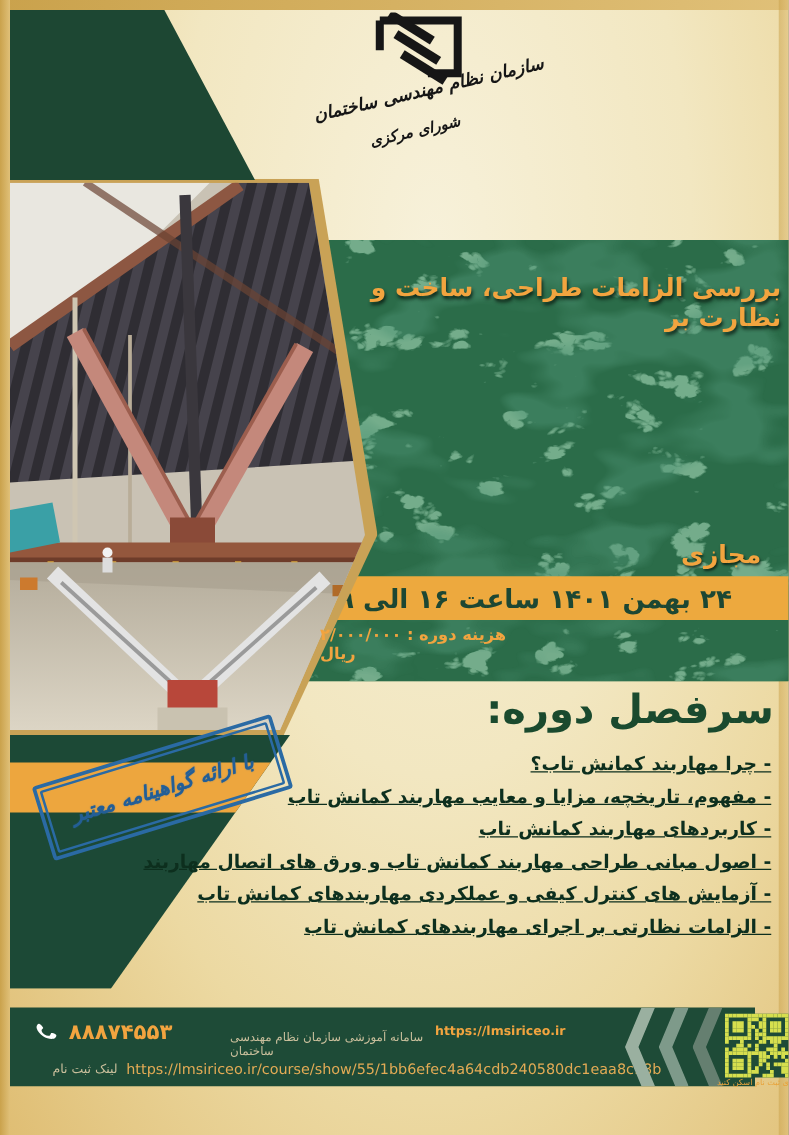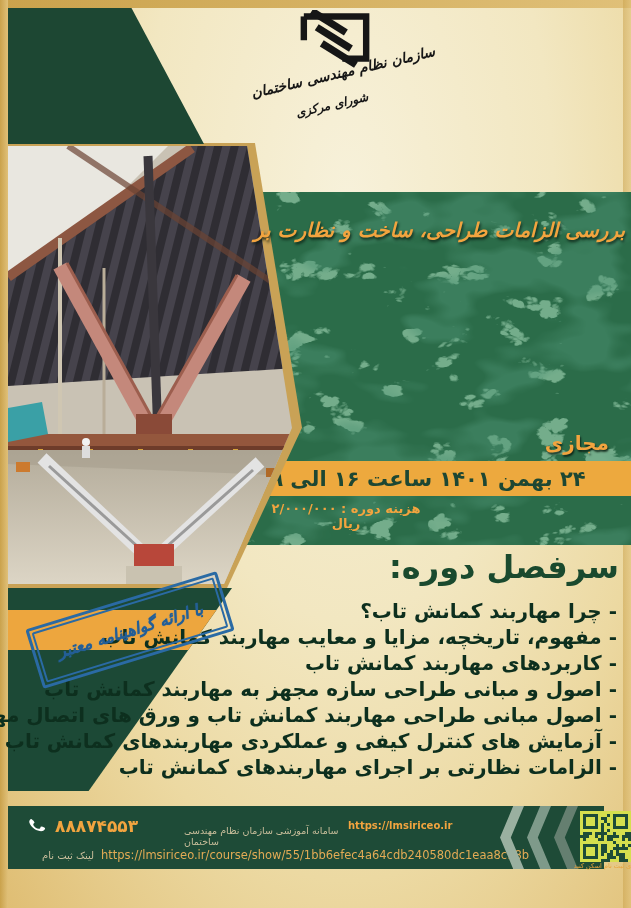--- a/index.html
+++ b/index.html
@@ -24,45 +24,45 @@
   .logo-cal2{position:absolute;left:16px;top:88px;width:140px;text-align:center;
     transform:rotate(-13deg);font-size:12px;font-weight:bold;font-style:italic;direction:rtl;}
 
   
   .marble{position:absolute;left:212px;top:192px;width:419px;height:353px;z-index:2;background:#2b6c49;}
   .marble svg{position:absolute;inset:0;}
 
   .title-line{position:absolute;right:6px;width:400px;direction:rtl;text-align:right;z-index:5;
     color:#f2a43f;font-size:20px;font-weight:bold;
     text-shadow:1px 2px 3px rgba(8,24,14,.85);}
-  .title-1{top:218px;font-style:italic;}
+  .title-1{top:218px;}
   .title-2{top:281px;}
 
   .virtual{position:absolute;top:431px;right:22px;z-index:5;color:#f2a43f;font-size:20px;
     font-weight:bold;direction:rtl;text-shadow:1px 2px 2px rgba(8,24,14,.8);text-align:center;}
 
   .date-bar{position:absolute;left:212px;top:461px;width:419px;height:35px;background:#eda93e;z-index:3;
     display:flex;align-items:center;justify-content:center;}
   .date-bar span{direction:rtl;color:#1d4733;font-size:21px;font-weight:bold;}
 
-  .fee{position:absolute;left:256px;top:501px;width:180px;z-index:5;direction:rtl;text-align:center;
+  .fee{position:absolute;left:256px;top:501px;width:180px;z-index:5;direction:rtl;text-align:left;
     color:#f2a43f;font-size:13px;font-weight:bold;}
 
   
   .photo-back{position:absolute;left:8px;top:143px;width:294px;height:445px;z-index:3;
     background:#c9a256;clip-path:polygon(0 0,84% 0,100% 64%,74.5% 100%,0 100%);}
   .photo{position:absolute;left:8px;top:146px;width:288px;height:438px;z-index:4;
     clip-path:polygon(0 0,83% 0,98.6% 64.4%,75% 100%,0 100%);}
   .photo svg{display:block;}
 
   
   .outline-heading{position:absolute;top:548px;right:12px;z-index:5;direction:rtl;
     color:#1a4a2e;font-size:32px;font-weight:bold;}
   .topics{position:absolute;top:598px;right:14px;width:600px;z-index:5;direction:rtl;text-align:right;}
-  .topic{color:#0d2f1e;font-size:20px;font-weight:bold;line-height:26px;white-space:nowrap;}
+  .topic{color:#0d2f1e;font-size:15px;font-weight:bold;line-height:26px;white-space:nowrap;text-decoration:underline;}
 
   
   .stamp-block{position:absolute;left:8px;top:588px;width:224px;height:203px;background:#1c4936;z-index:2;
     clip-path:polygon(0 0,100% 0,36% 100%,0 100%);}
   .stamp-band{position:absolute;left:0;top:22px;width:100%;height:40px;background:#eda63e;}
   .stamp{position:absolute;left:30px;top:599px;width:194px;height:56px;z-index:6;
     transform:rotate(-17deg);border:3px solid #2a6aa4;border-radius:3px;
     display:flex;align-items:center;justify-content:center;}
   .stamp-inner{position:absolute;inset:2px;border:2px solid #2a6aa4;border-radius:2px;
     display:flex;align-items:center;justify-content:center;}
@@ -198,21 +198,20 @@
       <circle cx="78" cy="296" r="4" fill="#f2f2f2"></circle>
         <rect x="74" y="300" width="8" height="12" fill="#dddddd"></rect>
     </svg>
   </div>
 
   <div class="outline-heading">سرفصل دوره:</div>
   <div class="topics">
       <div class="topic">- چرا مهاربند کمانش تاب؟</div>
       <div class="topic">- مفهوم، تاریخچه، مزایا و معایب مهاربند کمانش تاب</div>
       <div class="topic">- کاربردهای مهاربند کمانش تاب</div>
-      <div class="topic">- اصول و مبانی طراحی سازه مجهز به مهاربند کمانش تاب</div>
       <div class="topic">- اصول مبانی طراحی مهاربند کمانش تاب و ورق های اتصال مهاربند</div>
       <div class="topic">- آزمایش های کنترل کیفی و عملکردی مهاربندهای کمانش تاب</div>
       <div class="topic">- الزامات نظارتی بر اجرای مهاربندهای کمانش تاب</div>
     </div>
 
   <div class="stamp-block">
     <div class="stamp-band"></div>
   </div>
   <div class="stamp">
     <div class="stamp-inner">

